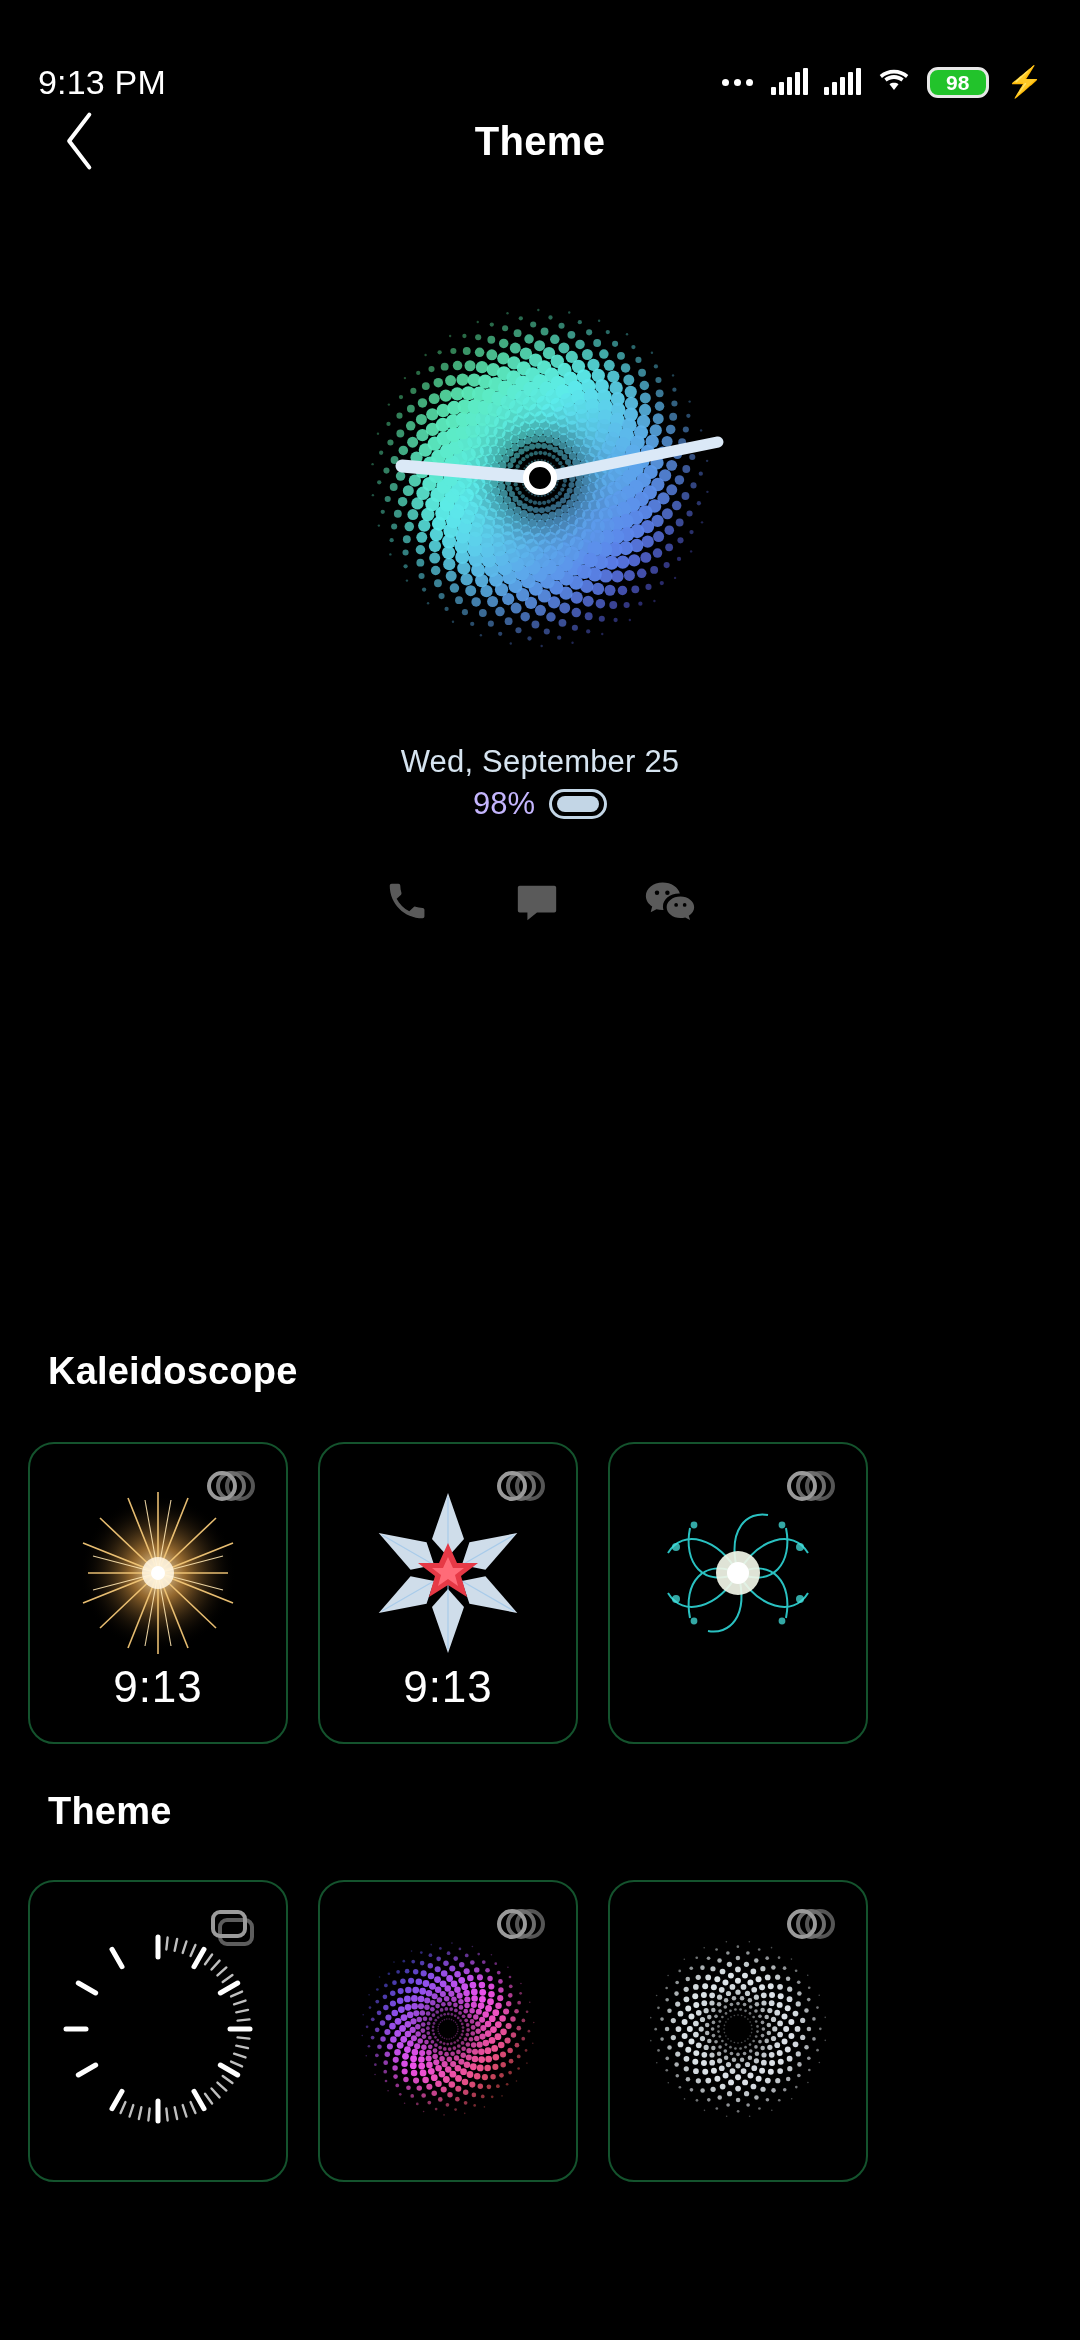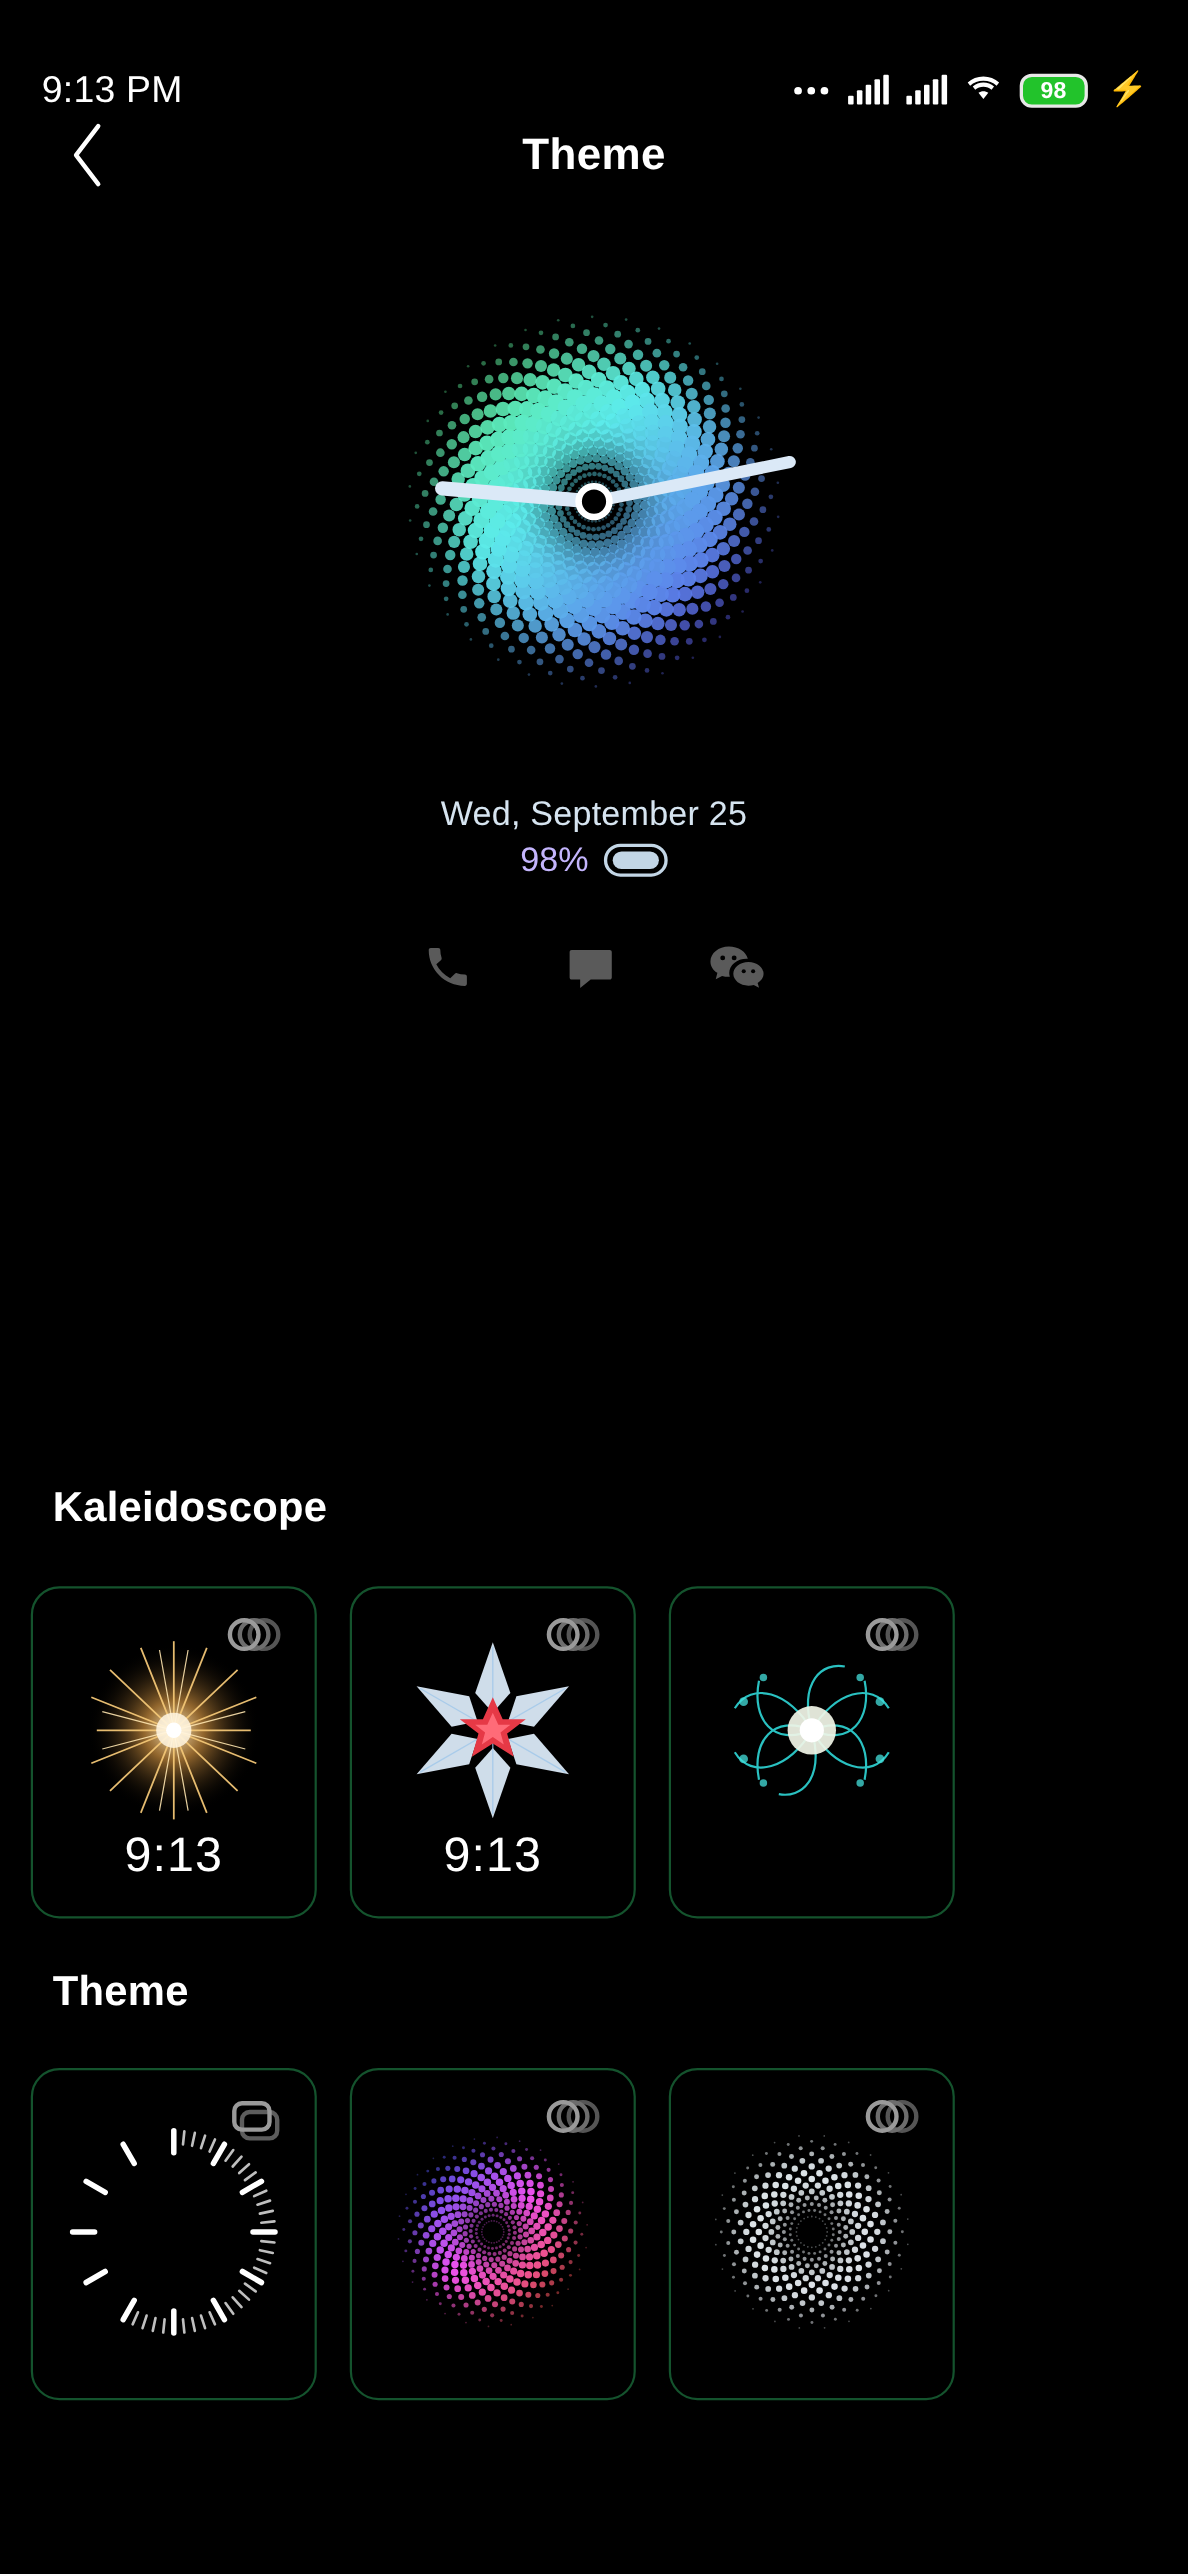--- a/index.html
+++ b/index.html
@@ -45,21 +45,21 @@
     display:flex;align-items:center;justify-content:center;
   }
   .back svg{ display:block; }
   .title{
     width:100%; text-align:center; font-size:40px; font-weight:700; color:#fff;
     letter-spacing:.3px;
   }
 
   
   .preview{
-    position:absolute; top:216px; left:0; width:1080px;
+    position:absolute; top:238px; left:0; width:1080px;
     display:flex; flex-direction:column; align-items:center;
   }
   .face{ position:relative; width:480px; height:480px; }
   .face svg{ display:block; }
   .pv-date{
     margin-top:26px; font-size:31px; color:#d6e4f0; font-weight:400;
     letter-spacing:.2px;
   }
   .pv-batt{
     margin-top:6px; display:flex; align-items:center; gap:14px;

